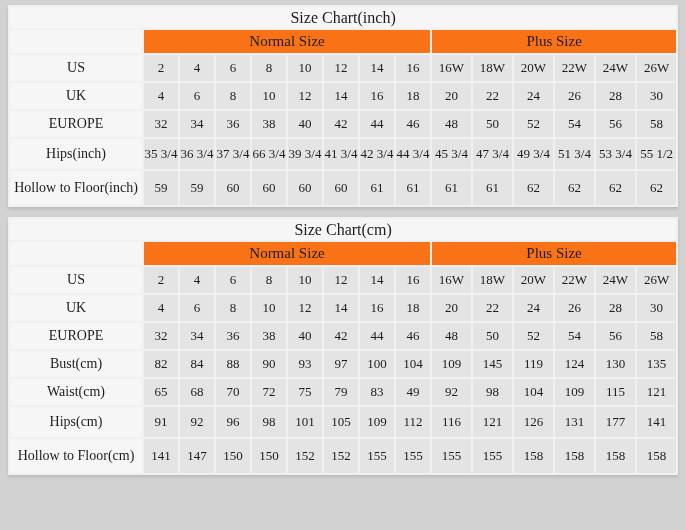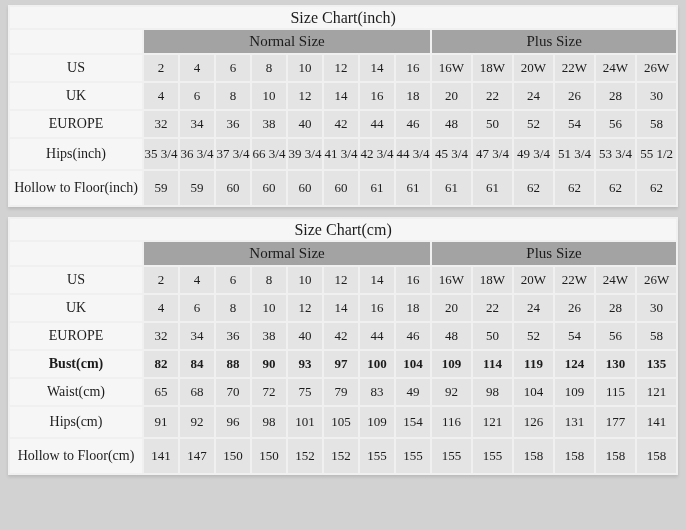--- a/index.html
+++ b/index.html
@@ -35,21 +35,21 @@
     white-space: nowrap;
   }
   td.title-cell {
     background: #f6f6f6;
     font-size: 16px;
   }
   td.corner-cell {
     background: #f6f6f6;
   }
   td.group-cell {
-    background: #a3a3a3;
+    background: #f97316;
     font-size: 15px;
   }
   td.label-cell {
     background: #f6f6f6;
     font-size: 14px;
   }
   td.data-cell {
     background: #e4e4e4;
     font-size: 13px;
   }
@@ -243,32 +243,32 @@
           <td class="data-cell">42</td>
           <td class="data-cell">44</td>
           <td class="data-cell">46</td>
           <td class="data-cell">48</td>
           <td class="data-cell">50</td>
           <td class="data-cell">52</td>
           <td class="data-cell">54</td>
           <td class="data-cell">56</td>
           <td class="data-cell">58</td>
         </tr>
-        <tr style="height: 26px; font-weight: bold;">
+        <tr style="height: 26px;">
           <td class="label-cell">Bust(cm)</td>
           <td class="data-cell">82</td>
           <td class="data-cell">84</td>
           <td class="data-cell">88</td>
           <td class="data-cell">90</td>
           <td class="data-cell">93</td>
           <td class="data-cell">97</td>
           <td class="data-cell">100</td>
           <td class="data-cell">104</td>
           <td class="data-cell">109</td>
-          <td class="data-cell">114</td>
+          <td class="data-cell">145</td>
           <td class="data-cell">119</td>
           <td class="data-cell">124</td>
           <td class="data-cell">130</td>
           <td class="data-cell">135</td>
         </tr>
         <tr style="height: 26px;">
           <td class="label-cell">Waist(cm)</td>
           <td class="data-cell">65</td>
           <td class="data-cell">68</td>
           <td class="data-cell">70</td>
@@ -286,21 +286,21 @@
         </tr>
         <tr style="height: 30px;">
           <td class="label-cell">Hips(cm)</td>
           <td class="data-cell">91</td>
           <td class="data-cell">92</td>
           <td class="data-cell">96</td>
           <td class="data-cell">98</td>
           <td class="data-cell">101</td>
           <td class="data-cell">105</td>
           <td class="data-cell">109</td>
-          <td class="data-cell">154</td>
+          <td class="data-cell">112</td>
           <td class="data-cell">116</td>
           <td class="data-cell">121</td>
           <td class="data-cell">126</td>
           <td class="data-cell">131</td>
           <td class="data-cell">177</td>
           <td class="data-cell">141</td>
         </tr>
         <tr style="height: 34px;">
           <td class="label-cell">Hollow to Floor(cm)</td>
           <td class="data-cell">141</td>

